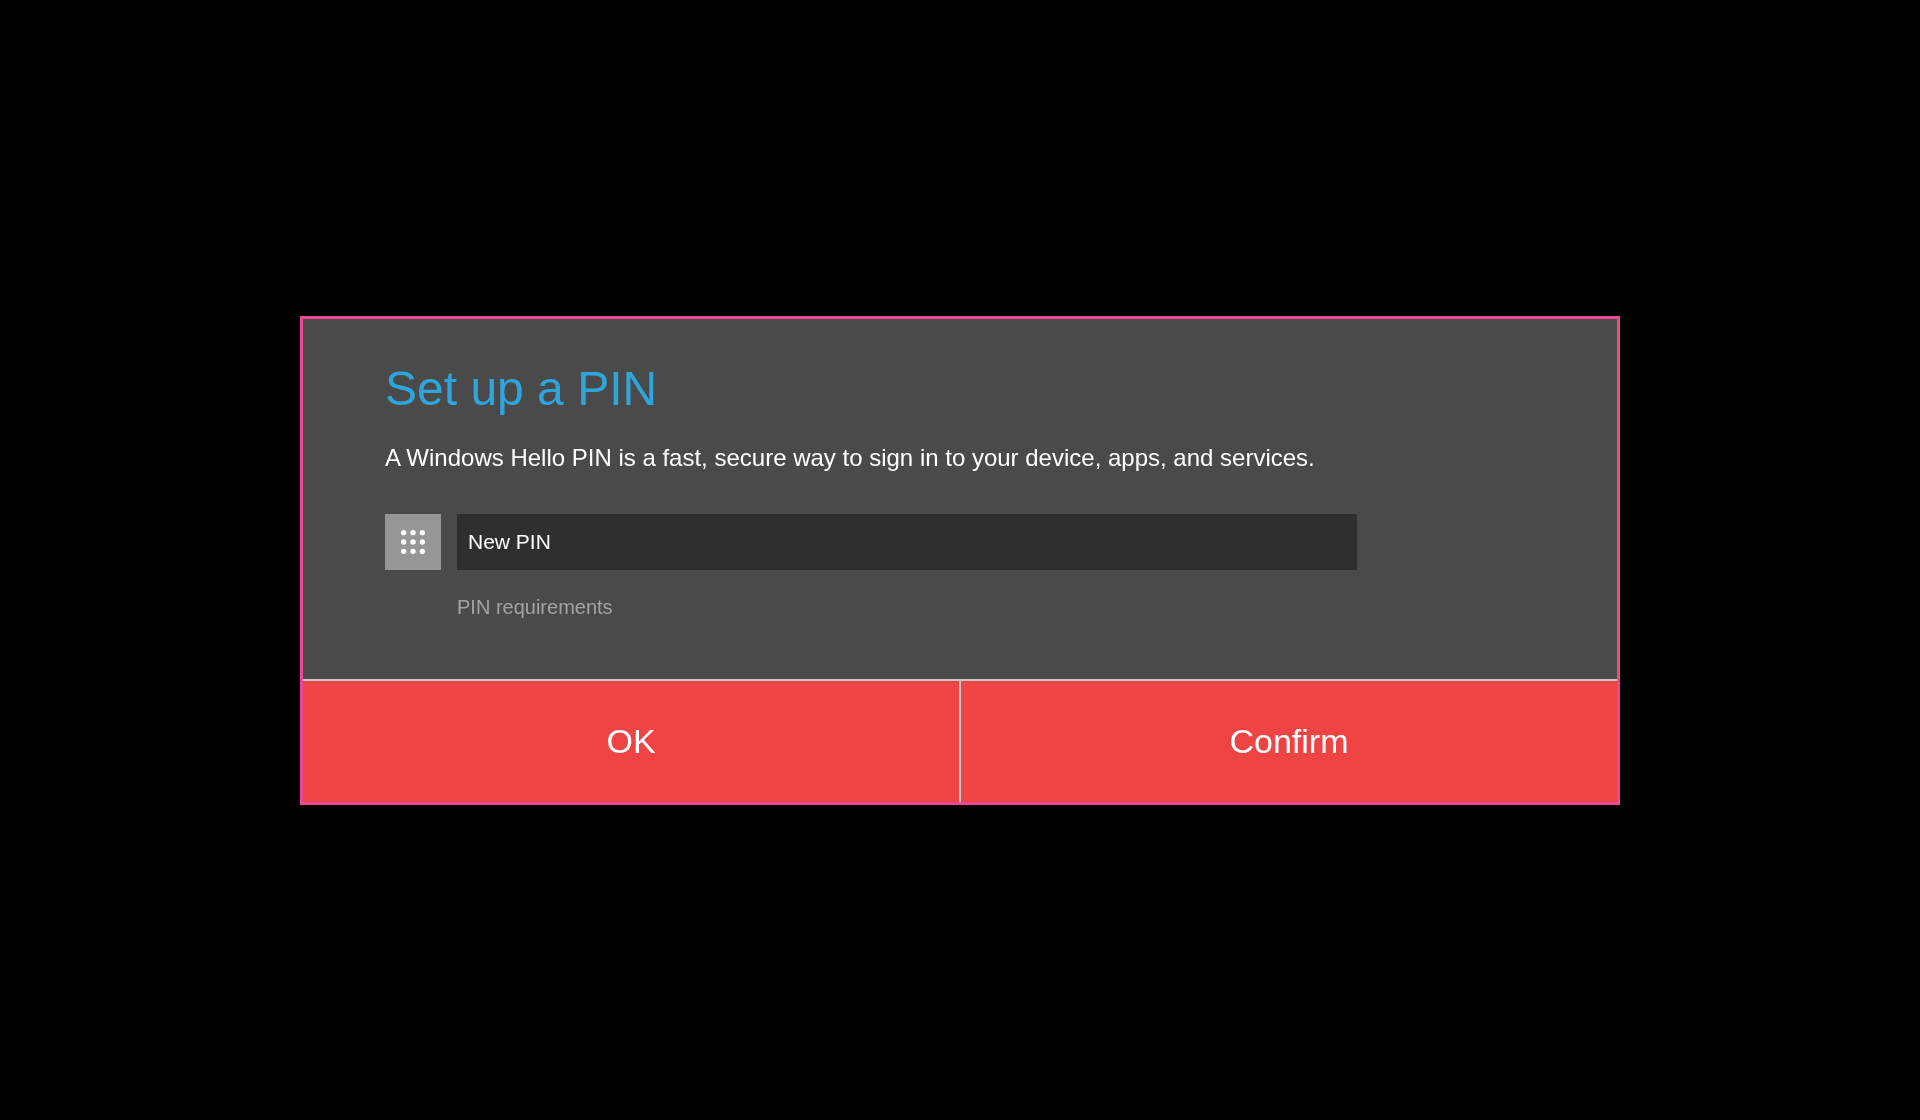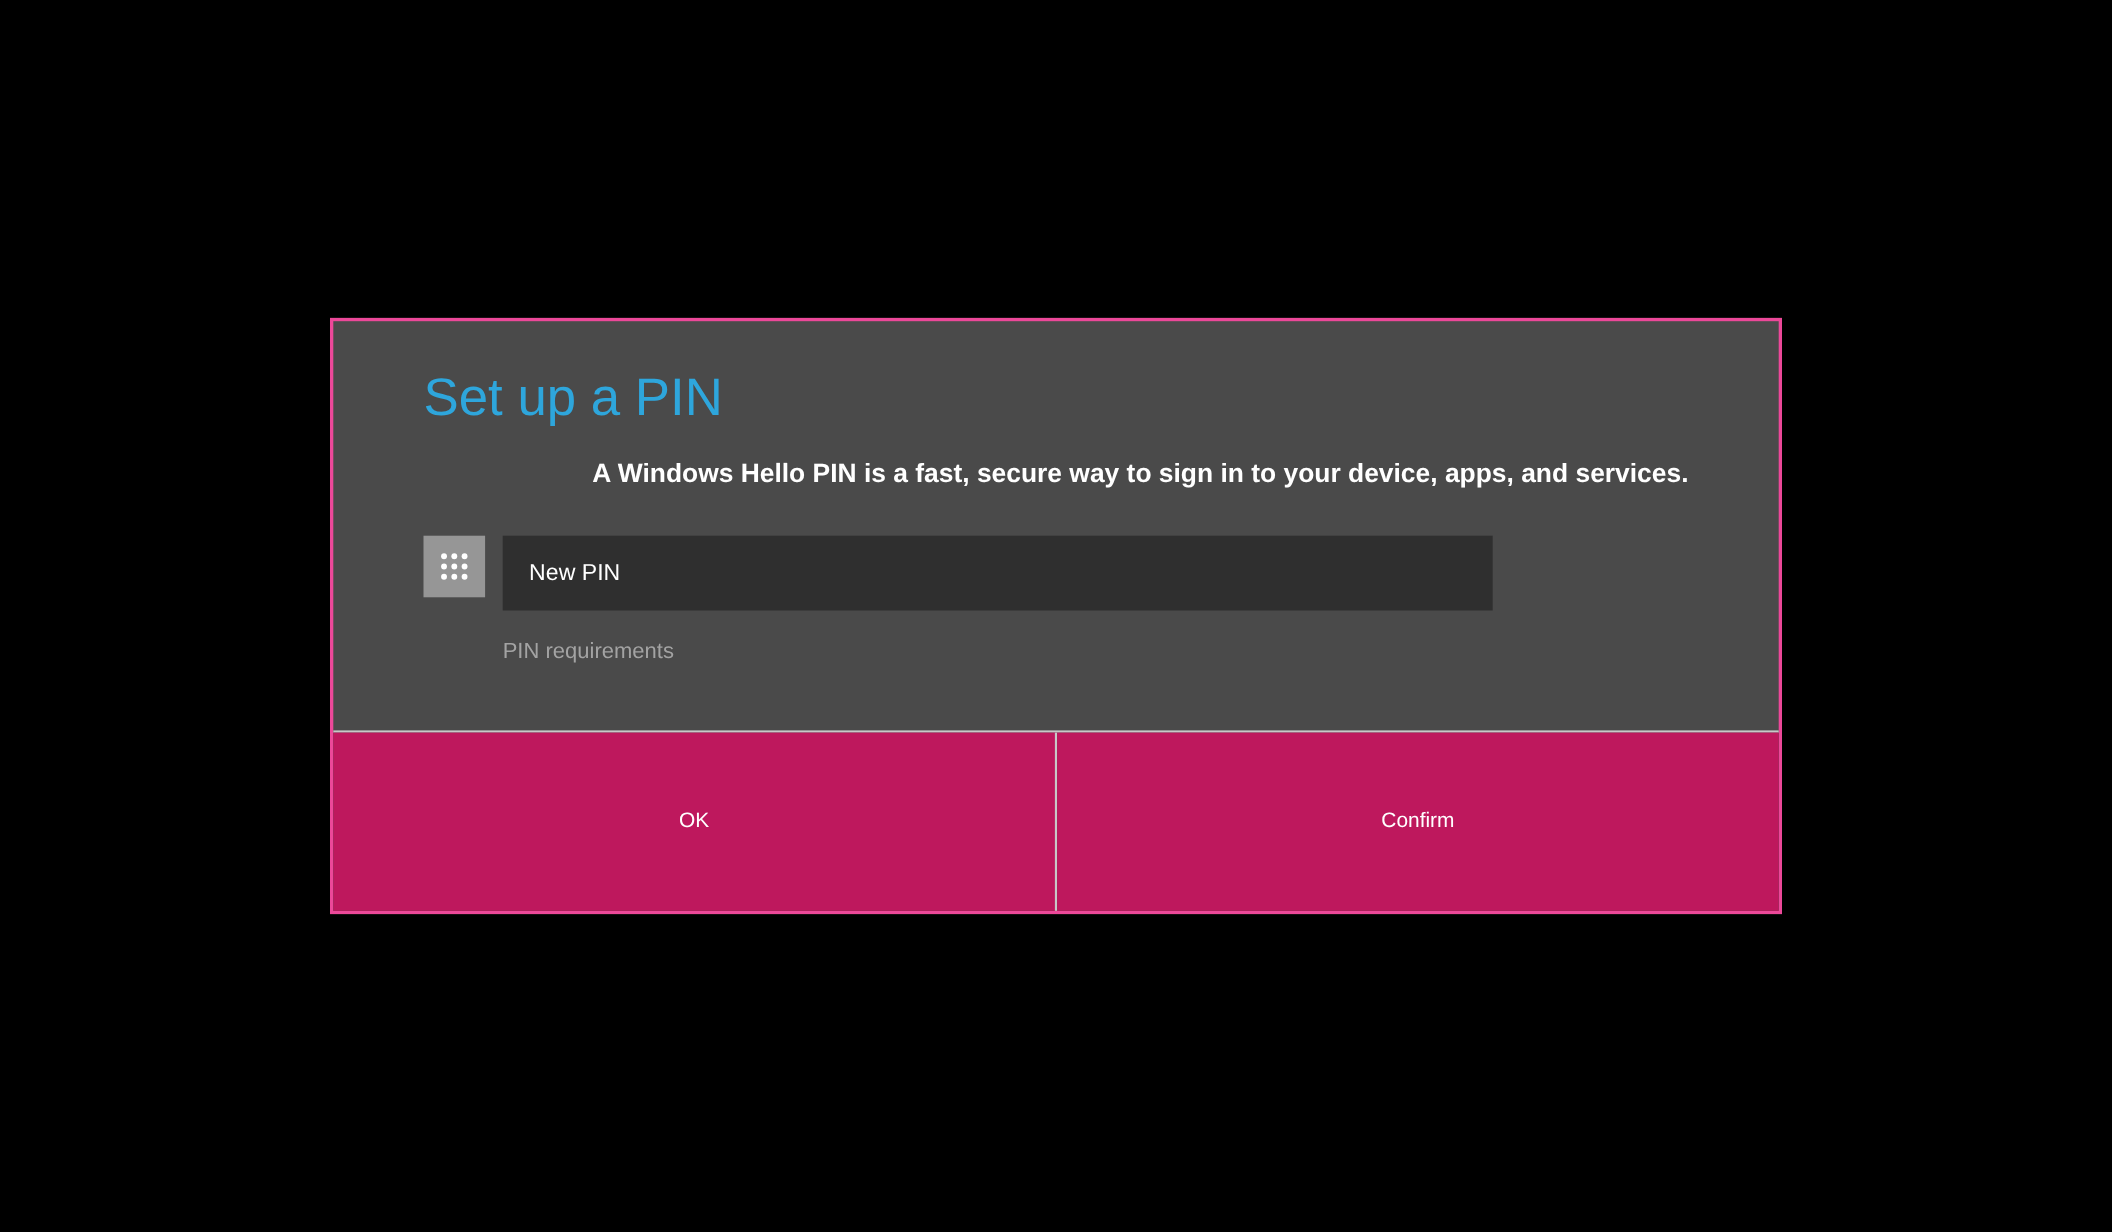--- a/index.html
+++ b/index.html
@@ -33,23 +33,22 @@
     .dialog-title {
       color: #2ea6dc;
       font-size: 48px;
       font-weight: 300;
       margin-bottom: 28px;
     }
     
     .dialog-description {
       color: #ffffff;
       font-size: 24px;
-      font-weight: 700;
+      font-weight: 400;
       margin-bottom: 42px;
-      text-align: right;
     }
     
     .input-section {
       display: flex;
       gap: 16px;
     }
     
     .keypad-icon {
       width: 56px;
       height: 56px;
@@ -68,27 +67,27 @@
     .inputs-column {
       flex: 1;
       display: flex;
       flex-direction: column;
       gap: 20px;
       max-width: 900px;
     }
     
     .pin-input {
       width: 100%;
-      height: 68px;
+      height: 56px;
       background: #2f2f2f;
       border: none;
       color: #ffffff;
       font-size: 21px;
       font-family: inherit;
-      padding: 0 24px;
+      padding: 0 11px;
       outline: none;
     }
     
     .pin-input::placeholder {
       color: #ffffff;
       opacity: 1;
     }
     
     .requirements-link {
       color: #a3a3a3;
@@ -99,25 +98,25 @@
       align-self: flex-start;
     }
     
     .dialog-footer {
       display: flex;
       border-top: 2px solid #c8c8c8;
     }
     
     .dialog-button {
       flex: 1;
-      height: 162px;
-      background: #be185d;
+      height: 121px;
+      background: #ef4444;
       border: none;
       color: #ffffff;
-      font-size: 19px;
+      font-size: 34px;
       font-family: inherit;
       font-weight: 400;
       cursor: pointer;
     }
     
     .dialog-button:first-child {
       border-right: 2px solid #c8c8c8;
     }
   </style>
 </head>

